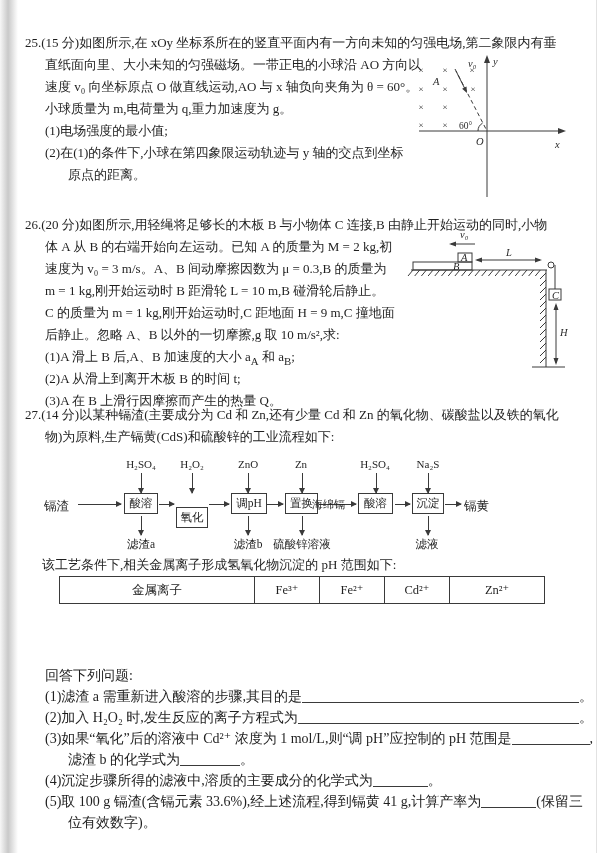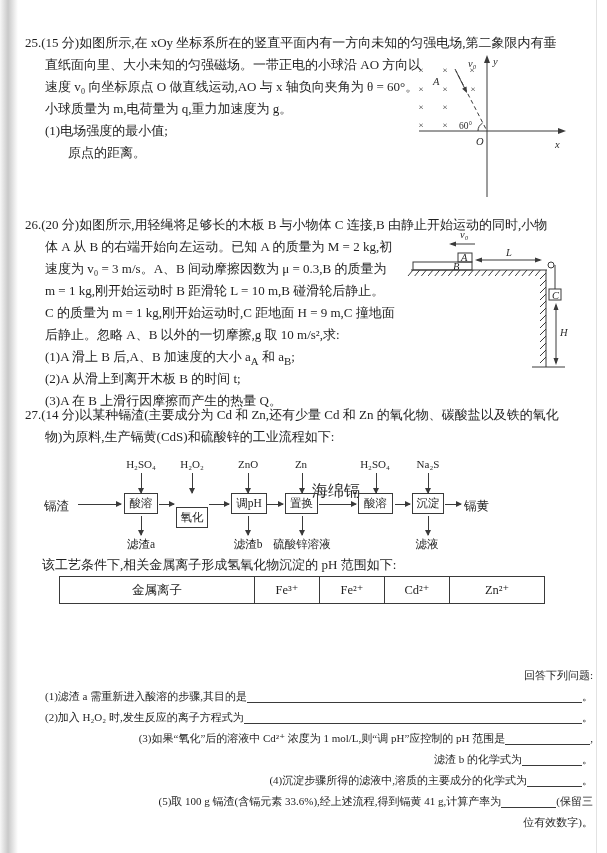--- a/index.html
+++ b/index.html
@@ -26,57 +26,58 @@
   .fig text.mk { font-style:normal; font-size:9px; text-anchor:middle; }
   .fig text.lab { font-size:10.5px; }
 
   
   .flow { position:absolute; left:40px; top:453px; width:560px; height:102px; font-size:11.5px; }
   .flow .fbox { position:absolute; top:40px; height:21px; border:1px solid #3a3a3a;
     display:flex; align-items:center; justify-content:center; box-sizing:border-box; }
   .flow .ftxt { position:absolute; top:45px; font-size:12.5px; white-space:nowrap; }
   .flow .ft { position:absolute; top:5px; width:64px; text-align:center; font-size:11px; white-space:nowrap; }
   .flow .fb { position:absolute; top:84px; text-align:center; font-size:11.5px; white-space:nowrap; }
-  .flow .sponge { position:absolute; top:28px; font-size:16px; white-space:nowrap; }
+  .flow .sponge { position:absolute; top:44px; font-size:11px; white-space:nowrap; }
   .ha { position:absolute; top:51px; height:1px; background:#3a3a3a; }
   .ha::after { content:''; position:absolute; right:-1px; top:-3px;
     border-left:6px solid #3a3a3a; border-top:3px solid transparent; border-bottom:3px solid transparent; }
   .va { position:absolute; width:1px; background:#3a3a3a; }
   .va::after { content:''; position:absolute; bottom:-1px; left:-3px;
     border-top:6px solid #3a3a3a; border-left:3px solid transparent; border-right:3px solid transparent; }
 
   
   .ph-table { position:absolute; left:59px; top:576px; border-collapse:collapse;
     font-size:12.5px; table-layout:fixed; }
   .ph-table td { border:1px solid #3a3a3a; text-align:center; vertical-align:middle;
     height:26px; padding:0 2px; white-space:nowrap; overflow:hidden; }
   .ph-table td.it { font-style:italic; }
 
   
   .answers { position:absolute; left:45px; top:665px; width:548px; }
-  .aline { display:flex; height:21px; line-height:21px; font-size:11px; white-space:nowrap;justify-content:flex-end; }
+  .aline { display:flex; height:21px; line-height:21px; font-size:14px; white-space:nowrap; }
   .aline span.pre, .aline span.post { white-space:pre; }
   .blank { border-bottom:1px solid #3a3a3a; height:16px; }
   .blank.grow { flex:1 1 auto; }
   .blank.w85 { width:85px; } .blank.w60 { width:60px; } .blank.w55 { width:55px; }
   .cont { margin-left:23px; }
 </style>
 </head>
 <body>
 
 <div class="page">
   <div class="edge-l"></div>
   <div class="edge-r"></div>
 
   <div class="block" style="left:25px; top:32px; width:570px;">
     <div class="line">25.(15 分)如图所示,在 xOy 坐标系所在的竖直平面内有一方向未知的匀强电场,第二象限内有垂</div>
     <div class="line ind">直纸面向里、大小未知的匀强磁场。一带正电的小球沿 AO 方向以</div>
     <div class="line ind">速度 v₀ 向坐标原点 O 做直线运动,AO 与 x 轴负向夹角为 θ = 60°。</div>
     <div class="line ind">小球质量为 m,电荷量为 q,重力加速度为 g。</div>
     <div class="line ind">(1)电场强度的最小值;</div>
+    <div class="line ind">(2)在(1)的条件下,小球在第四象限运动轨迹与 y 轴的交点到坐标</div>
     <div class="line ind2">原点的距离。</div>
   </div>
 
   <svg class="fig" style="left:405px; top:52px;" width="195" height="150" viewBox="0 0 195 150">
 
     <line x1="82" y1="6" x2="82" y2="145"></line>
     <polygon points="82,3 79,11 85,11"></polygon>
     <line x1="14" y1="79" x2="158" y2="79"></line>
     <polygon points="161,79 153,76 153,82"></polygon>
 

